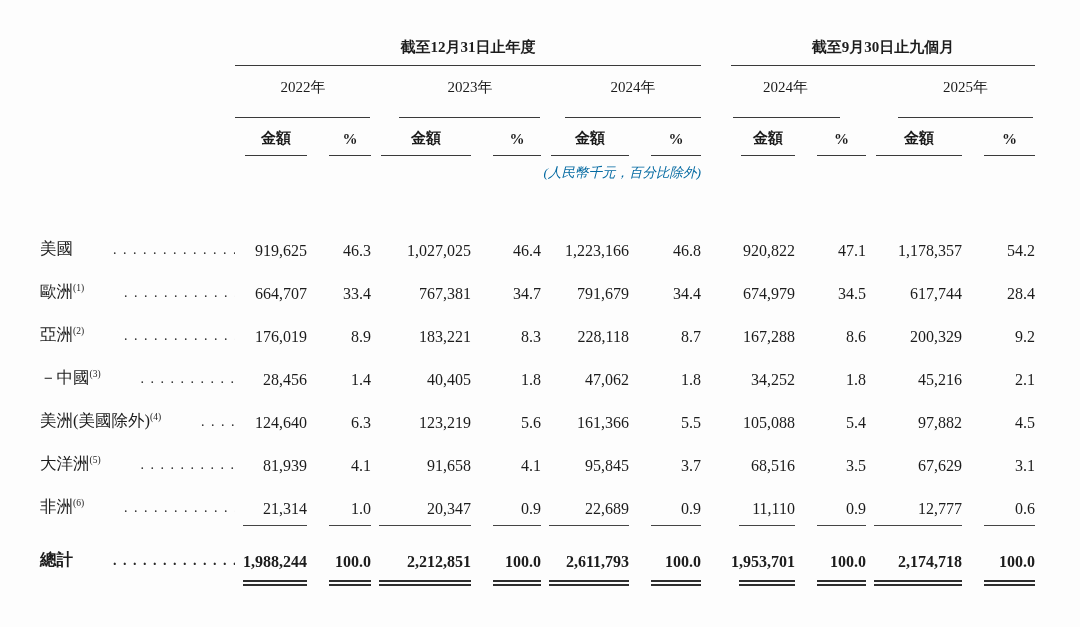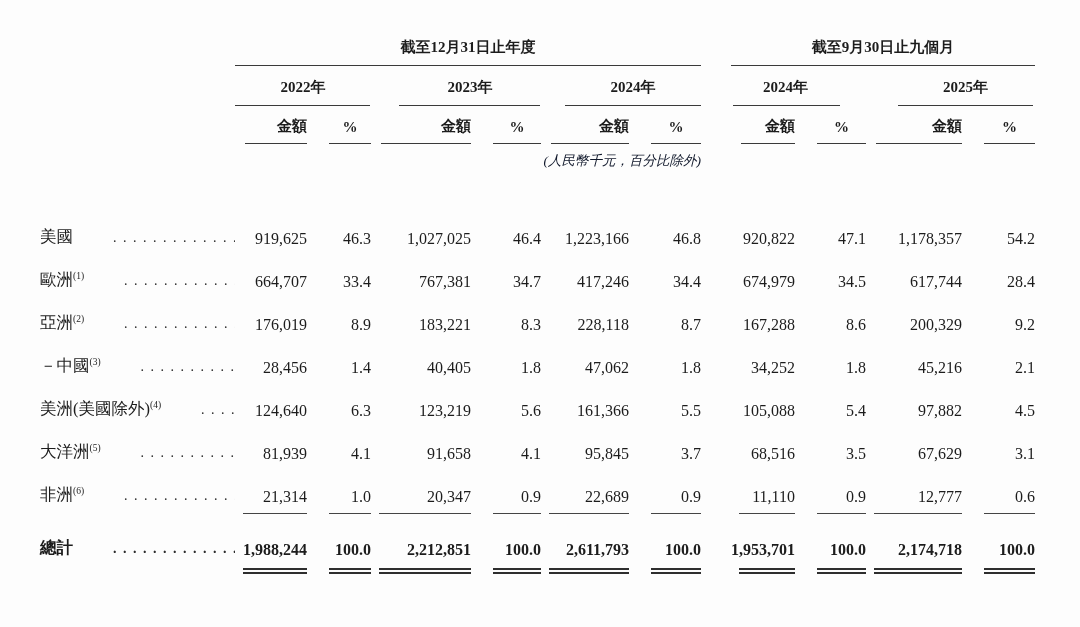--- a/index.html
+++ b/index.html
@@ -22,41 +22,41 @@
   
   .grp{
     position:relative;text-align:center;
     font-weight:bold;font-size:15px;
     padding-bottom:9px;height:29px;
   }
   .grp::after{content:"";position:absolute;left:0;right:0;bottom:0;height:0;border-bottom:1.6px solid #3a3a3a;}
 
   .yr{
     position:relative;
-    font-weight:bold;font-size:15px;
-    padding-bottom:9px;height:31px;
+    font-weight:normal;font-size:15px;
+    padding-bottom:21px;height:31px;
   }
   .yr::after{content:"";position:absolute;bottom:0;height:0;border-bottom:1.6px solid #3a3a3a;left:0;right:0;}
   .yr.y1::after{left:0;right:1px;}
   .yr.y2{padding-left:28px;} .yr.y2::after{left:28px;right:1px;}
   .yr.y3{padding-left:24px;} .yr.y3::after{left:24px;right:0;}
   .yr.y4{padding-right:26px;} .yr.y4::after{left:2px;right:26px;}
   .yr.y5{padding-left:32px;padding-right:2px;} .yr.y5::after{left:32px;right:2px;}
 
   .colh{
     position:relative;text-align:center;
     font-weight:bold;font-size:15px;
     padding-bottom:8px;height:30px;
   }
   .colh::after{content:"";position:absolute;bottom:0;height:0;border-bottom:1.4px solid #3a3a3a;}
-  .colh.a{padding-left:10px;text-align:right;} .colh.a::after{left:10px;right:0;}
+  .colh.a{padding-left:10px;} .colh.a::after{left:10px;right:0;}
   .colh.p{padding-left:22px;} .colh.p::after{left:22px;right:0;}
 
   .note{
-    font-style:italic;font-size:13.5px;color:#0f172a;
+    font-style:italic;font-size:13.5px;color:#0369a1;
     height:26px;white-space:nowrap;
   }
   .note.right{text-align:right;}
   .note.center{text-align:center;}
 
   
   tbody td{font-size:16px;}
   tbody tr:first-child td{padding-top:50px;}
   .lblwrap{display:flex;align-items:baseline;height:100%;gap:40px;}
   .lab{font-size:16.5px;white-space:nowrap;}
@@ -189,21 +189,21 @@
           <td>
             <div class="v p">33.4</div>
           </td>
           <td>
             <div class="v a">767,381</div>
           </td>
           <td>
             <div class="v p">34.7</div>
           </td>
           <td>
-            <div class="v a">417,246</div>
+            <div class="v a">791,679</div>
           </td>
           <td>
             <div class="v p">34.4</div>
           </td>
           <td></td>
           <td>
             <div class="v a">674,979</div>
           </td>
           <td>
             <div class="v p">34.5</div>

